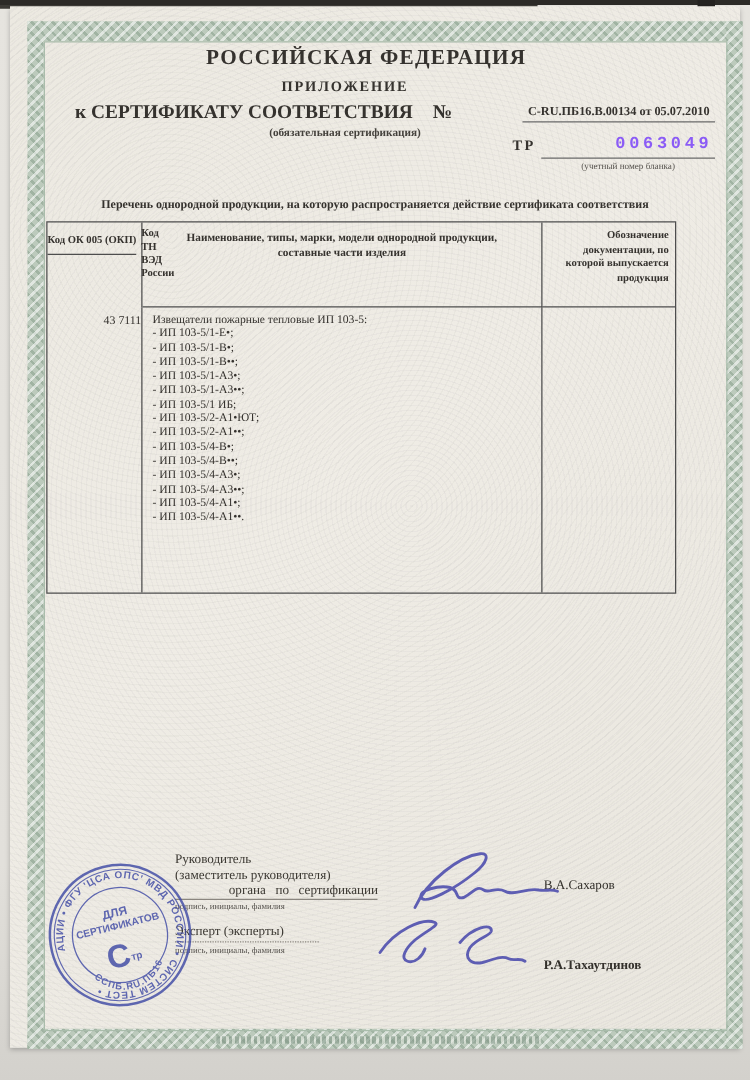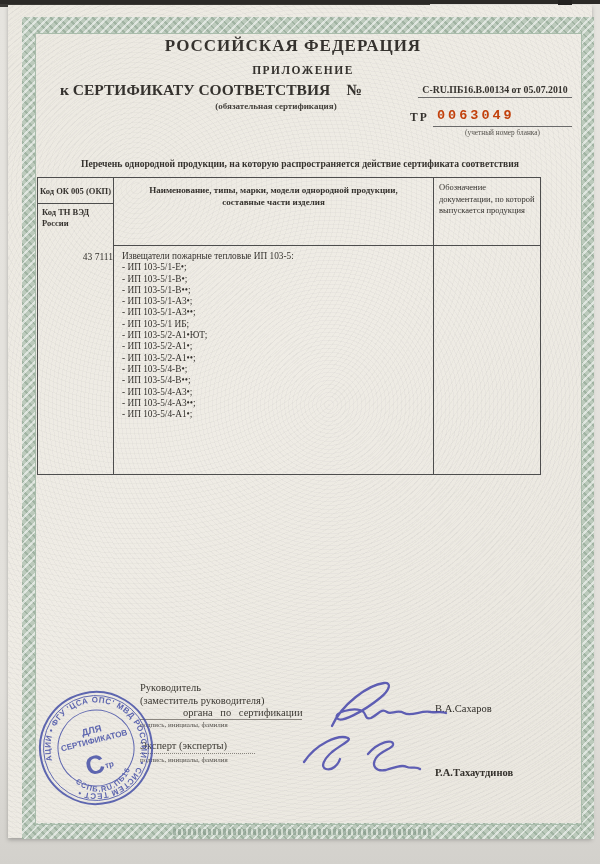--- a/index.html
+++ b/index.html
@@ -37,47 +37,47 @@
   .microtext-band{
     position:absolute;left:165px;top:824px;width:260px;height:6px;
     background:
       repeating-linear-gradient(90deg,#879c8c 0 3px, rgba(0,0,0,0) 3px 5px),
       #dde4da;
     opacity:.65;
   }
 
   .t{position:absolute;white-space:nowrap;}
   .country{left:8px;top:36px;width:570px;text-align:center;font-size:17px;font-weight:bold;letter-spacing:1px;color:#35322e;}
-  .appendix{left:8px;top:64px;width:536px;text-align:center;font-size:11.5px;font-weight:bold;letter-spacing:1.5px;color:#35322e;padding-left:27px;}
+  .appendix{left:8px;top:64px;width:536px;text-align:center;font-size:11.5px;font-weight:bold;letter-spacing:1.5px;color:#35322e;}
   .certline{left:60px;top:81px;font-size:15.5px;font-weight:bold;color:#35322e;}
   .certline .nosign{margin-left:16px;}
   .certnum{left:418px;top:84px;width:154px;text-align:center;font-size:9.8px;font-weight:bold;border-bottom:1px solid #6a6a6a;padding-bottom:2px;color:#35322e;}
   .mandatory{left:8px;top:101px;width:536px;text-align:center;font-size:9px;font-weight:bold;color:#44413c;}
   .tr-label{left:410px;top:111px;font-size:11.5px;font-weight:bold;letter-spacing:2px;color:#35322e;}
-  .blank-num{left:437px;top:108px;width:133px;text-align:left;
-     font-family:"Liberation Mono", monospace;font-size:13.5px;font-weight:bold;letter-spacing:3px;color:#c2410c;}
+  .blank-num{left:437px;top:108px;width:133px;text-align:right;
+     font-family:"Liberation Mono", monospace;font-size:13.5px;font-weight:bold;letter-spacing:3px;color:#8b5cf6;}
   .blank-line{position:absolute;left:433px;top:126px;width:139px;border-top:1px solid #6a6a6a;}
   .blank-caption{left:433px;top:128px;width:139px;text-align:center;font-size:7.3px;color:#55524d;}
   .intro{left:8px;top:158px;width:584px;text-align:center;font-size:9.6px;font-weight:bold;color:#35322e;}
 
   
   .cert-table{
     position:absolute;left:37px;top:177px;width:502px;height:296px;
     border:1px solid #4d4d4d;
     display:grid;grid-template-columns:76px 320px 1fr;grid-template-rows:68px 1fr;
     font-size:9px;color:#35322e;
   }
   .ct-cell{box-sizing:border-box;}
   .b-r{border-right:1px solid #4d4d4d;}
-  .h-col1{display:flex;flex-direction:column;}
+  .h-col1{display:flex;flex-direction:row;}
   .h-col1-top{box-sizing:border-box;height:26px;border-bottom:1px solid #4d4d4d;
      display:flex;align-items:center;justify-content:center;font-weight:bold;font-size:8.5px;white-space:nowrap;}
   .h-col1-bot{padding:3px 0 0 4px;font-weight:bold;font-size:8.5px;line-height:10.5px;}
   .h-col2{padding:6px 14px 10px 14px;text-align:center;font-weight:bold;font-size:9px;line-height:12px;}
-  .h-col3{padding:4px 5px 15px 5px;text-align:left;font-weight:normal;font-size:8.5px;line-height:11.5px;}
+  .h-col3{padding:4px 5px 15px 5px;text-align:right;font-weight:bold;font-size:8.5px;line-height:11.5px;}
   .body-code{padding-top:6px;text-align:right;font-weight:normal;font-size:9.5px;}
   .body-products{padding:5px 8px 0 8px;font-weight:normal;font-size:9.3px;line-height:11.3px;}
   .body-doc{padding-top:6px;text-align:center;font-weight:bold;font-size:9.5px;}
 
   
   .role-block{left:140px;top:682px;width:170px;font-size:10.5px;line-height:12.5px;color:#3c3933;white-space:normal;}
   .role-just{word-spacing:5px;margin-left:43px;}
   .sign-line{position:absolute;left:140px;top:719px;width:162px;border-top:1px solid #8a867f;}
   .sign-caption1{left:140px;top:721px;font-size:7px;color:#55524d;}
   .expert-role{left:140px;top:740px;font-size:10.5px;color:#3c3933;border-bottom:1px dotted #8a867f;padding:0 28px 2px 0;}
@@ -131,27 +131,27 @@
     <div class="ct-cell b-r body-products">
       <div>Извещатели пожарные тепловые ИП 103-5:</div>
       <div>
           <div>- ИП 103-5/1-Е•;</div>
           <div>- ИП 103-5/1-В•;</div>
           <div>- ИП 103-5/1-В••;</div>
           <div>- ИП 103-5/1-А3•;</div>
           <div>- ИП 103-5/1-А3••;</div>
           <div>- ИП 103-5/1 ИБ;</div>
           <div>- ИП 103-5/2-А1•ЮТ;</div>
-          <div>- ИП 103-5/2-А1•;</div>
           <div>- ИП 103-5/2-А1••;</div>
           <div>- ИП 103-5/4-В•;</div>
           <div>- ИП 103-5/4-В••;</div>
           <div>- ИП 103-5/4-А3•;</div>
           <div>- ИП 103-5/4-А3••;</div>
           <div>- ИП 103-5/4-А1•;</div>
+          <div>- ИП 103-5/4-А1••.</div>
         </div>
     </div>
   </div>
 
   <div class="t role-block">
     <div>Руководитель</div>
     <div>(заместитель руководителя)</div>
     <div class="role-just">органа по сертификации</div>
   </div>
   <div class="sign-line"></div>

